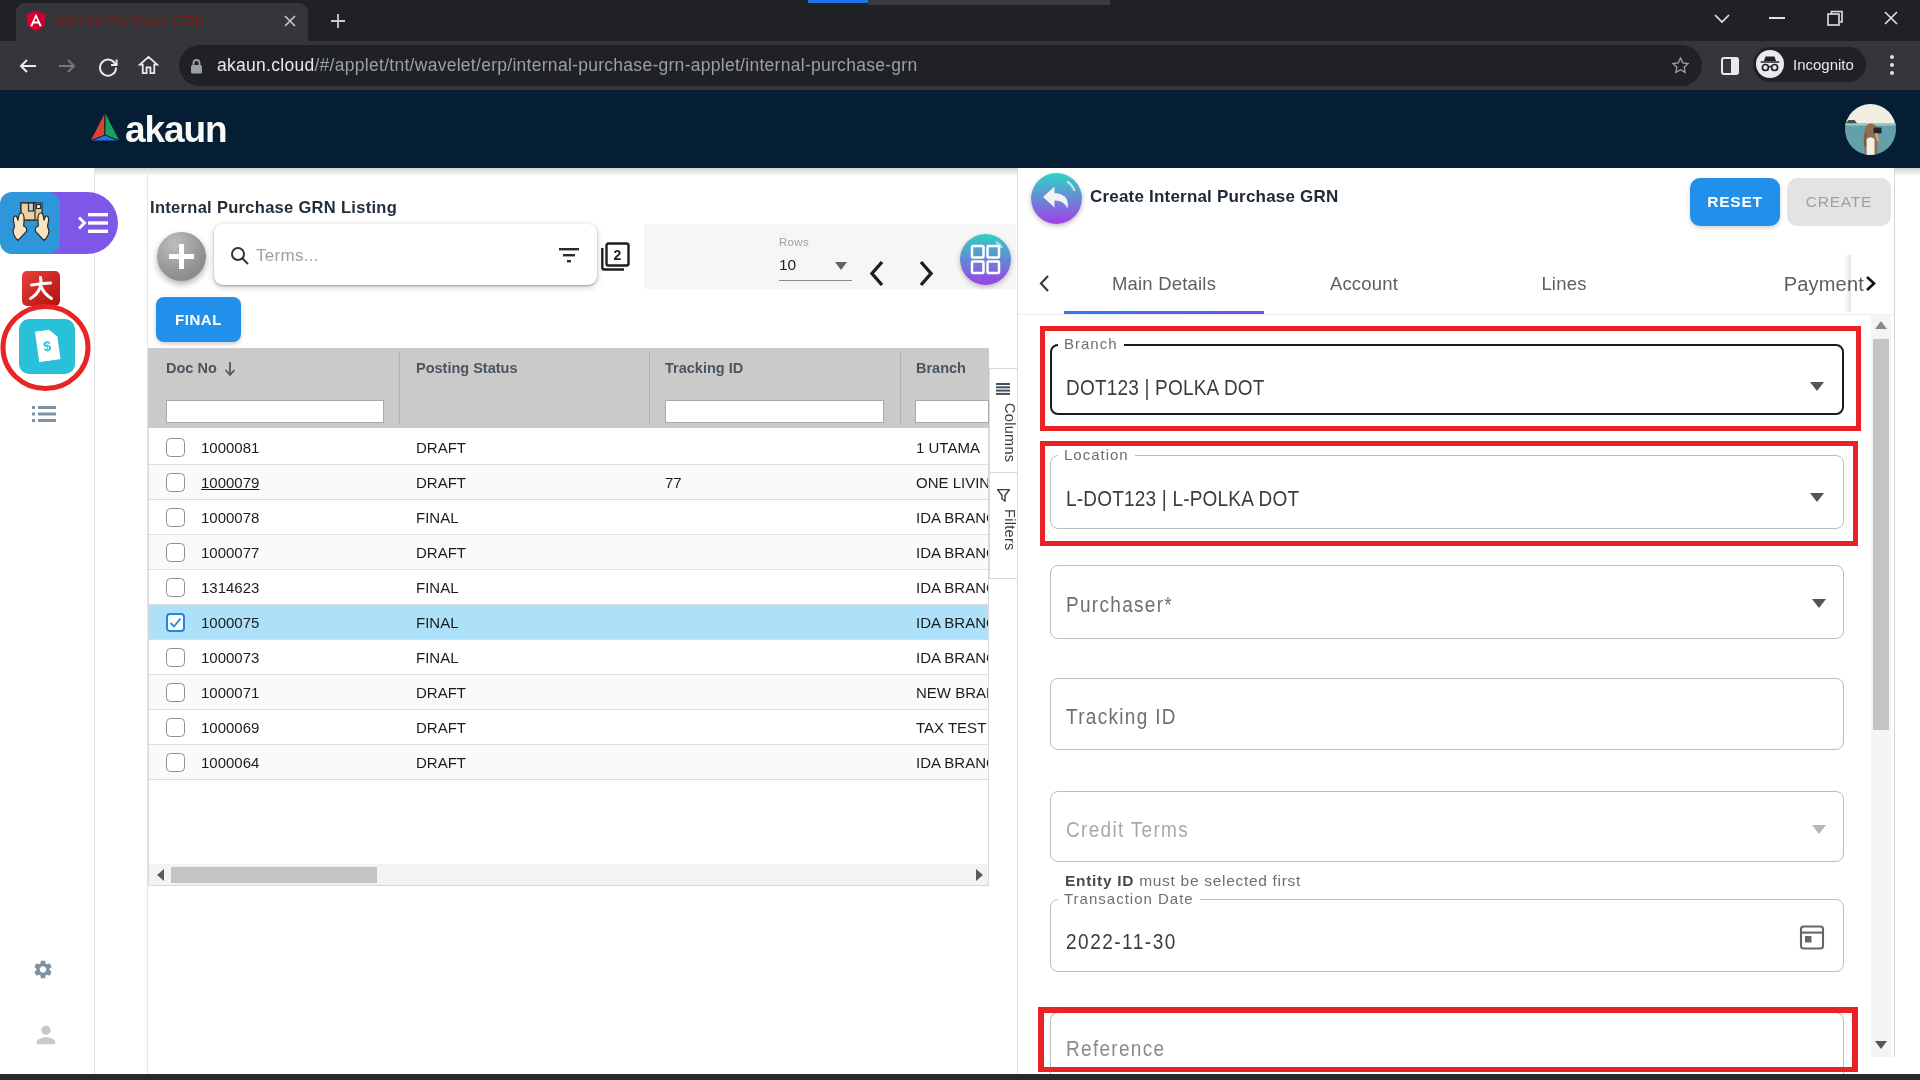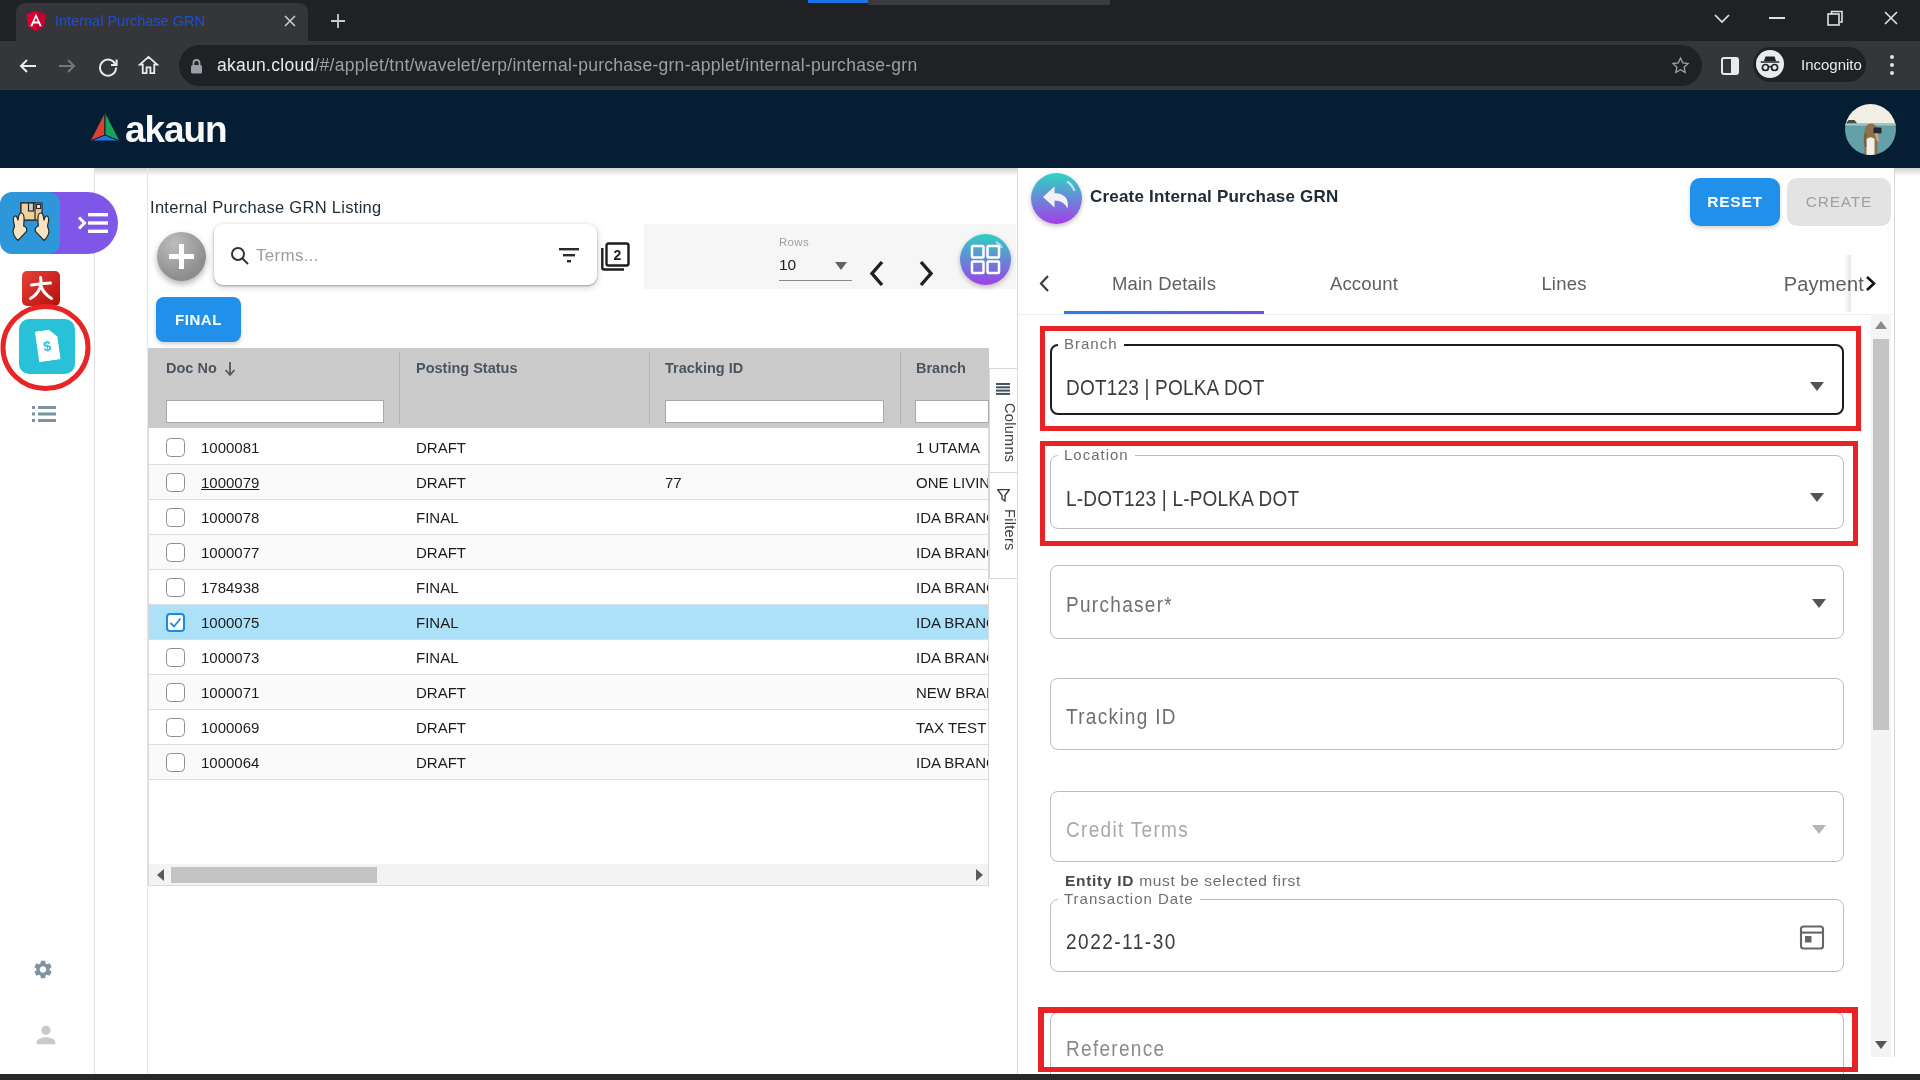--- a/index.html
+++ b/index.html
@@ -16,21 +16,21 @@
   <div class="abs" style="left:808px;top:0;width:60px;height:3px;background:#1a73e8;"></div>
   <div class="abs" style="left:868px;top:0;width:242px;height:5px;background:#3a3b3f;"></div>
 
   <div class="abs" style="left:16px;top:3px;width:292px;height:38px;background:#35363a;border-radius:9px 9px 0 0;"></div>
 
   <svg class="abs" style="left:26px;top:11px;" width="20" height="20" viewBox="0 0 20 20">
     <polygon points="10,0 19.5,3.3 18.1,15.5 10,20 1.9,15.5 0.5,3.3" fill="#dd0031"></polygon>
     <polygon points="10,0 10,20 18.1,15.5 19.5,3.3" fill="#c3002f"></polygon>
     <path d="M10 2.8 L4.2 15.2 H6.4 L7.55 12.4 H12.45 L13.6 15.2 H15.8 Z M11.67 10.5 H8.33 L10 6.6 Z" fill="#fff"></path>
   </svg>
-  <div class="abs" style="left:55px;top:13px;width:220px;font-size:14.5px;color:#1d4ed8;">Internal Purchase GRN</div>
+  <div class="abs" style="left:55px;top:13px;width:220px;font-size:14.5px;color:#7f1d1d;">Internal Purchase GRN</div>
   <svg class="abs" style="left:283px;top:14px;" width="14" height="14" viewBox="0 0 14 14">
     <path d="M2 2 L12 12 M12 2 L2 12" stroke="#c6cace" stroke-width="1.6"></path>
   </svg>
 
   <svg class="abs" style="left:330px;top:13px;" width="16" height="16" viewBox="0 0 16 16">
     <path d="M8 1 V15 M1 8 H15" stroke="#c7cbd1" stroke-width="1.8"></path>
   </svg>
 
   <svg class="abs" style="left:1712px;top:13px;" width="20" height="12" viewBox="0 0 20 12">
     <path d="M3 2 L10 9 L17 2" stroke="#dee1e6" stroke-width="1.7" fill="none"></path>
@@ -77,21 +77,21 @@
 
   <div class="abs" style="left:1753px;top:47px;width:113px;height:35px;background:#202124;border-radius:18px;"></div>
   <div class="abs" style="left:1756px;top:50px;width:28px;height:28px;background:#e8eaed;border-radius:50%;"></div>
   <svg class="abs" style="left:1760px;top:56px;" width="20" height="16" viewBox="0 0 20 16">
     <path d="M5.5 0.5 h9 l1.5 4.5 h-12 Z" fill="#202124"></path>
     <rect x="0.5" y="5.2" width="19" height="1.6" rx="0.8" fill="#202124"></rect>
     <circle cx="5.4" cy="11.5" r="3" fill="none" stroke="#202124" stroke-width="1.7"></circle>
     <circle cx="14.6" cy="11.5" r="3" fill="none" stroke="#202124" stroke-width="1.7"></circle>
     <path d="M8.4 11 q1.6 -1.2 3.2 0" fill="none" stroke="#202124" stroke-width="1.5"></path>
   </svg>
-  <div class="abs" style="left:1793px;top:56px;font-size:15px;color:#e8eaed;margin-left:8px;">Incognito</div>
+  <div class="abs" style="left:1793px;top:56px;font-size:15px;color:#e8eaed;">Incognito</div>
 
   <div class="abs" style="left:1890px;top:55px;width:4px;height:4px;border-radius:50%;background:#dee1e6;"></div>
   <div class="abs" style="left:1890px;top:63px;width:4px;height:4px;border-radius:50%;background:#dee1e6;"></div>
   <div class="abs" style="left:1890px;top:71px;width:4px;height:4px;border-radius:50%;background:#dee1e6;"></div>
 
   <div class="abs" style="left:0;top:90px;width:1920px;height:78px;background:#051e33;"></div>
   <svg class="abs" style="left:86px;top:110px;" width="38" height="34" viewBox="0 0 38 34">
     <polygon points="19,2 4,31 19,26.5" fill="#d94430" stroke="#051e33" stroke-width="1"></polygon>
     <polygon points="19,2 34,31 19,26.5" fill="#17a35c" stroke="#051e33" stroke-width="1"></polygon>
     <polygon points="4,31 34,31 19,25" fill="#2176e0" stroke="#051e33" stroke-width="1"></polygon>
@@ -175,21 +175,21 @@
 
   <svg class="abs" style="left:32px;top:956px;" width="22" height="27" viewBox="0 0 24 24">
     <path fill="#7d93a3" d="M19.14 12.94c.04-.3.06-.61.06-.94 0-.32-.02-.64-.07-.94l2.03-1.58c.18-.14.23-.41.12-.61l-1.92-3.32c-.12-.22-.37-.29-.59-.22l-2.39.96c-.5-.38-1.03-.7-1.62-.94l-.36-2.54c-.04-.24-.24-.41-.48-.41h-3.84c-.24 0-.43.17-.47.41l-.36 2.54c-.59.24-1.13.57-1.62.94l-2.39-.96c-.22-.08-.47 0-.59.22L2.74 8.87c-.12.21-.08.47.12.61l2.03 1.58c-.05.3-.09.63-.09.94s.02.64.07.94l-2.03 1.58c-.18.14-.23.41-.12.61l1.92 3.32c.12.22.37.29.59.22l2.39-.96c.5.38 1.03.7 1.62.94l.36 2.54c.05.24.24.41.48.41h3.84c.24 0 .44-.17.47-.41l.36-2.54c.59-.24 1.13-.56 1.62-.94l2.39.96c.22.08.47 0 .59-.22l1.92-3.32c.12-.22.07-.47-.12-.61l-2.01-1.58zM12 15.6c-1.98 0-3.6-1.62-3.6-3.6s1.62-3.6 3.6-3.6 3.6 1.62 3.6 3.6-1.62 3.6-3.6 3.6z"></path>
   </svg>
 
   <svg class="abs" style="left:32px;top:1021px;" width="28" height="28" viewBox="0 0 24 24">
     <path fill="#c9c9c9" d="M12 12c2.21 0 4-1.79 4-4s-1.79-4-4-4-4 1.79-4 4 1.79 4 4 4zm0 2c-2.67 0-8 1.34-8 4v2h16v-2c0-2.66-5.33-4-8-4z"></path>
   </svg>
 
   <div class="abs" style="left:147px;top:168px;width:1px;height:906px;background:#e5e5e5;"></div>
-  <div class="abs" style="left:150px;top:198px;font-size:16.5px;font-weight:400;color:#222f3b;letter-spacing:0.3px;">Internal Purchase GRN Listing</div>
+  <div class="abs" style="left:150px;top:198px;font-size:16.5px;font-weight:700;color:#222f3b;letter-spacing:0.3px;">Internal Purchase GRN Listing</div>
 
   <div class="abs" style="left:644px;top:224px;width:372px;height:65px;background:#f6f6f7;"></div>
 
   <div class="abs" style="left:156.5px;top:231.5px;width:49px;height:49px;border-radius:50%;background:radial-gradient(circle at 35% 25%, #bdbdbd, #8d8d8d 70%);box-shadow:0 3px 6px rgba(0,0,0,0.3);"></div>
   <svg class="abs" style="left:156.5px;top:231.5px;" width="49" height="49" viewBox="0 0 49 49">
     <path d="M24.5 12 V37 M12 24.5 H37" stroke="#fff" stroke-width="5"></path>
   </svg>
 
   <div class="abs" style="left:214px;top:224px;width:383px;height:61px;background:#fff;border-radius:9px;box-shadow:0 1px 2px rgba(0,0,0,0.3), 0 2px 6px 1px rgba(0,0,0,0.15);"></div>
   <svg class="abs" style="left:230px;top:246px;" width="19" height="19" viewBox="0 0 19 19">
@@ -270,21 +270,21 @@
       <div class="abs" style="left:201px;top:509px;font-size:15px;color:#1c1c1c;">1000078</div>
       <div class="abs" style="left:416px;top:509px;font-size:15px;color:#1c1c1c;">FINAL</div>
       <div class="abs" style="left:916px;top:509px;width:72px;height:18px;overflow:hidden;font-size:15px;color:#1c1c1c;white-space:nowrap;">IDA BRANCH</div>
       <div class="abs" style="left:149px;top:535px;width:839px;height:35px;background:#fafafa;border-bottom:1px solid #dedede;"></div>
       <div class="abs" style="left:166px;top:543px;width:19px;height:19px;border:1.5px solid #8f8f8f;border-radius:4.5px;background:#fff;"></div>
       <div class="abs" style="left:201px;top:544px;font-size:15px;color:#1c1c1c;">1000077</div>
       <div class="abs" style="left:416px;top:544px;font-size:15px;color:#1c1c1c;">DRAFT</div>
       <div class="abs" style="left:916px;top:544px;width:72px;height:18px;overflow:hidden;font-size:15px;color:#1c1c1c;white-space:nowrap;">IDA BRANCH</div>
       <div class="abs" style="left:149px;top:570px;width:839px;height:35px;background:#fff;border-bottom:1px solid #dedede;"></div>
       <div class="abs" style="left:166px;top:578px;width:19px;height:19px;border:1.5px solid #8f8f8f;border-radius:4.5px;background:#fff;"></div>
-      <div class="abs" style="left:201px;top:579px;font-size:15px;color:#1c1c1c;">1784938</div>
+      <div class="abs" style="left:201px;top:579px;font-size:15px;color:#1c1c1c;">1314623</div>
       <div class="abs" style="left:416px;top:579px;font-size:15px;color:#1c1c1c;">FINAL</div>
       <div class="abs" style="left:916px;top:579px;width:72px;height:18px;overflow:hidden;font-size:15px;color:#1c1c1c;white-space:nowrap;">IDA BRANCH</div>
       <div class="abs" style="left:149px;top:605px;width:839px;height:35px;background:#ade1f9;border-bottom:1px solid #dedede;"></div>
       <div class="abs" style="left:166px;top:613px;width:19px;height:19px;border:2px solid #1e88e5;border-radius:4px;background:#fff;"></div>
       <svg class="abs" style="left:169px;top:616px;" width="13" height="13" viewBox="0 0 13 13">
         <path d="M1.5 7 L5 10.5 L11.5 2.5" fill="none" stroke="#1e88e5" stroke-width="1.8"></path>
       </svg>
       <div class="abs" style="left:201px;top:614px;font-size:15px;color:#1c1c1c;">1000075</div>
       <div class="abs" style="left:416px;top:614px;font-size:15px;color:#1c1c1c;">FINAL</div>
       <div class="abs" style="left:916px;top:614px;width:72px;height:18px;overflow:hidden;font-size:15px;color:#1c1c1c;white-space:nowrap;">IDA BRANCH</div>

